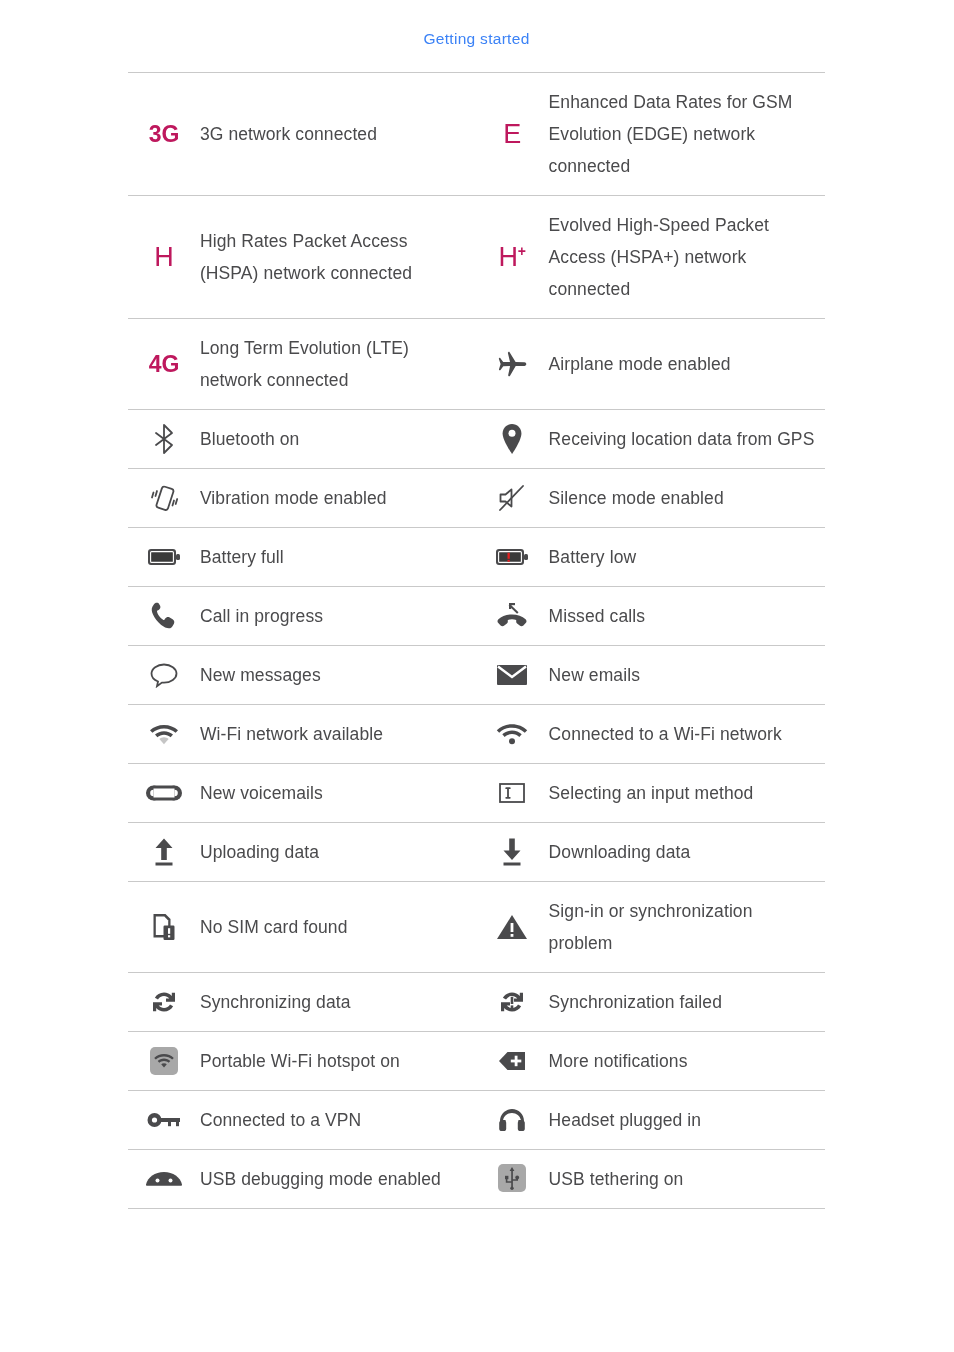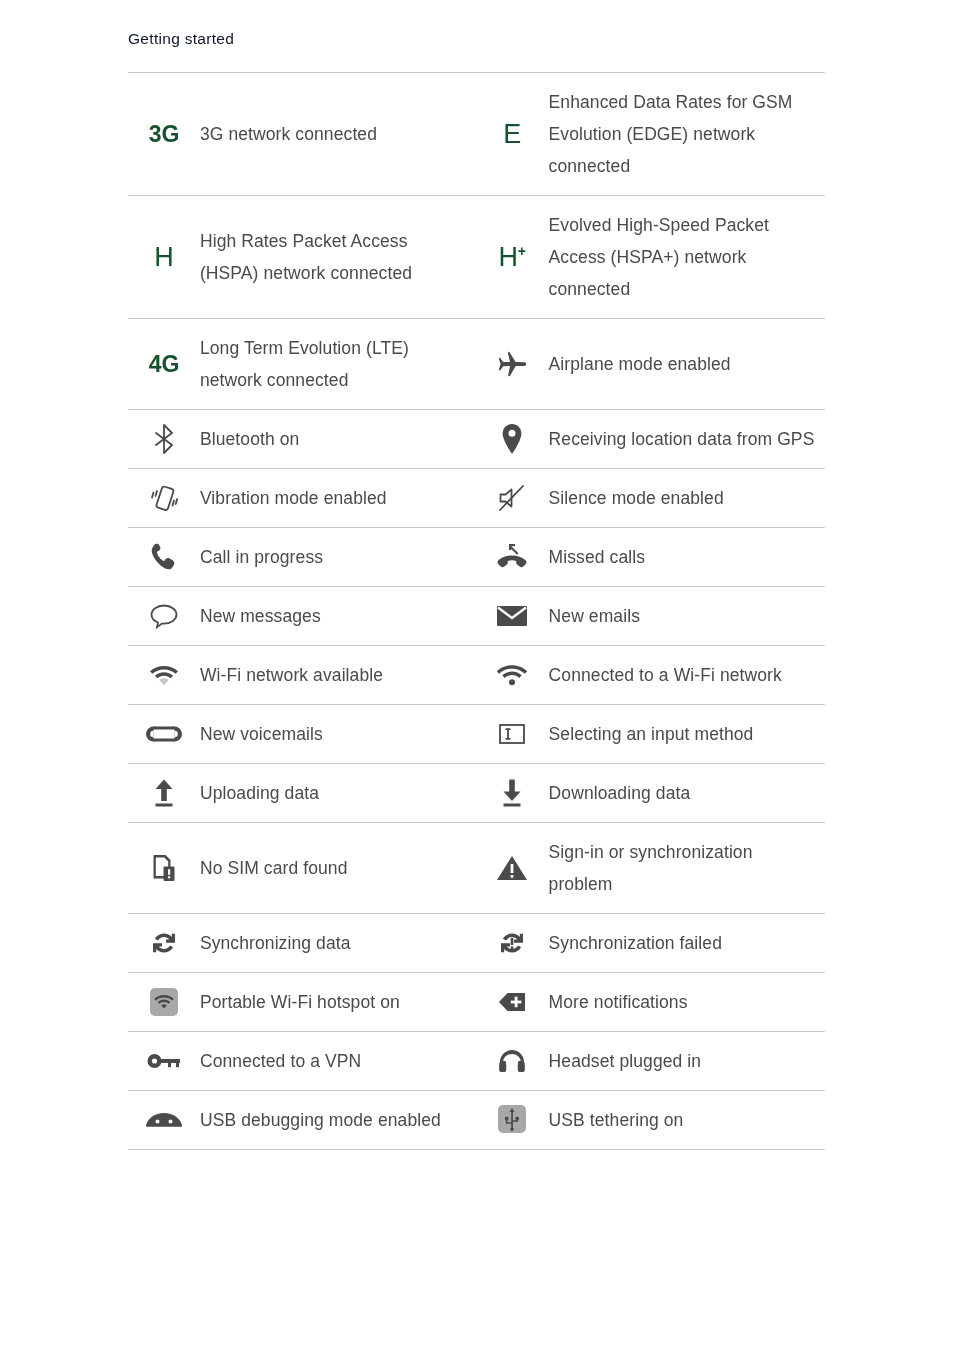--- a/index.html
+++ b/index.html
@@ -20,23 +20,23 @@
     height: 1352px;
     position: relative;
     box-sizing: border-box;
   }
   
   .header {
     position: absolute;
     top: 30px;
     left: 128px;
     width: 697px;
-    text-align: left;
+    text-align: center;
     font-size: 15.5px;
-    color: #0f172a;
+    color: #3b82f6;
     letter-spacing: 0.3px;
   }
   
   .icon-table {
     position: absolute;
     top: 72px;
     left: 128px;
     width: 697px;
     border-collapse: collapse;
   }
@@ -73,21 +73,21 @@
     left: 128px;
     width: 697px;
     text-align: right;
     font-size: 18px;
     color: #4a4a4c;
   }
   .g-text {
     font-family: "Liberation Sans", sans-serif;
     font-weight: bold;
     font-size: 23px;
-    color: #14532d;
+    color: #be185d;
     letter-spacing: -0.2px;
   }
   .g-text.big {
     font-size: 27px;
     font-weight: normal;
   }
   .g-text sup {
     font-size: 14px;
     font-weight: bold;
     vertical-align: super;
@@ -181,20 +181,41 @@
         <td class="cell-icon right">
           <svg width="30" height="30" viewBox="0 0 30 30">
             <path class="st" stroke-linejoin="round" d="M14.5 6.5 L8.5 11.5 L3.5 11.5 L3.5 18.5 L8.5 18.5 L14.5 23.5 Z"></path>
             <path class="st" stroke-linecap="round" d="M3 27 L26 3"></path>
           </svg>
         </td>
         <td class="cell-text right">Silence mode enabled</td>
       </tr>
 
 
+      <tr>
+        <td class="cell-icon">
+          <svg width="34" height="20" viewBox="0 0 34 20">
+            <rect class="sv" x="1" y="2" width="28" height="16" rx="3"></rect>
+            <rect class="sv" x="29" y="7" width="4" height="6" rx="1.5"></rect>
+            <rect x="3.6" y="4.6" width="22.8" height="10.8" rx="1" fill="#3a3a3a"></rect>
+            <rect x="3.6" y="4.6" width="22.8" height="10.8" rx="1" fill="none" stroke="#ffffff" stroke-width="1.1"></rect>
+          </svg>
+        </td>
+        <td class="cell-text">Battery full</td>
+        <td class="cell-icon right">
+          <svg width="34" height="20" viewBox="0 0 34 20">
+            <rect class="sv" x="1" y="2" width="28" height="16" rx="3"></rect>
+            <rect class="sv" x="29" y="7" width="4" height="6" rx="1.5"></rect>
+            <rect x="3.6" y="4.6" width="22.8" height="10.8" rx="1" fill="#3a3a3a" stroke="#ffffff" stroke-width="1.1"></rect>
+            <rect x="12.5" y="5.8" width="2.3" height="6.0" fill="#e02020"></rect>
+            <rect x="12.5" y="12.8" width="2.3" height="2.0" fill="#e02020"></rect>
+          </svg>
+        </td>
+        <td class="cell-text right">Battery low</td>
+      </tr>
 
       <tr>
         <td class="cell-icon">
           <svg width="28" height="30" viewBox="0 0 28 30">
             <path class="sv" d="M8.6 2.2 C6.8 1.2 4.8 1.8 3.8 3.4 L2.4 5.8 C1.2 7.9 1.8 10.8 3.0 13.6 C4.6 17.4 7.6 21.2 11.2 23.9 C14.0 26.0 17.0 27.4 19.3 27.2 C20.6 27.1 21.6 26.5 22.3 25.4 L23.8 22.9 C24.8 21.2 24.3 19.2 22.6 18.2 L19.7 16.5 C18.1 15.6 16.2 16.1 15.2 17.6 L14.4 18.8 C14.2 19.1 13.8 19.2 13.4 19.0 C12.2 18.4 10.6 17.0 9.3 15.3 C8.0 13.6 7.2 11.8 7.0 10.5 C6.9 10.1 7.1 9.8 7.4 9.6 L8.7 8.9 C10.3 8.1 10.9 6.2 10.0 4.6 Z"></path>
           </svg>
         </td>
         <td class="cell-text">Call in progress</td>
         <td class="cell-icon right">
           <svg width="32" height="30" viewBox="0 0 32 30">

